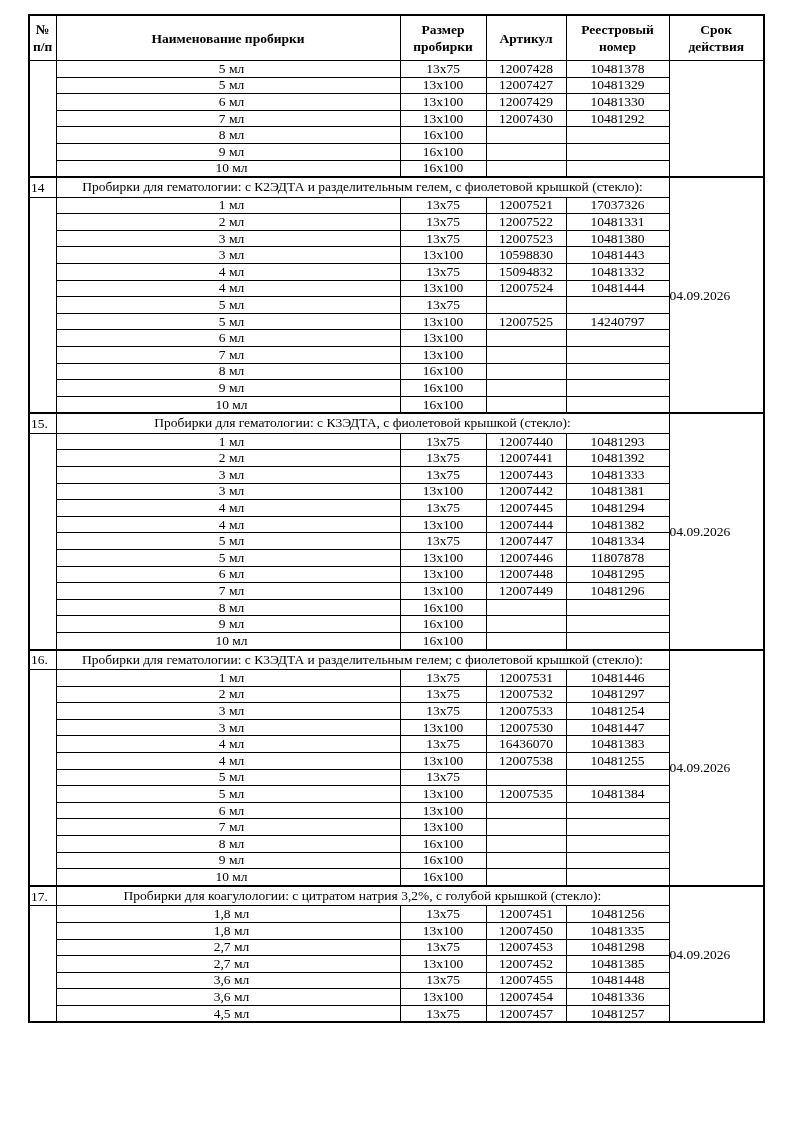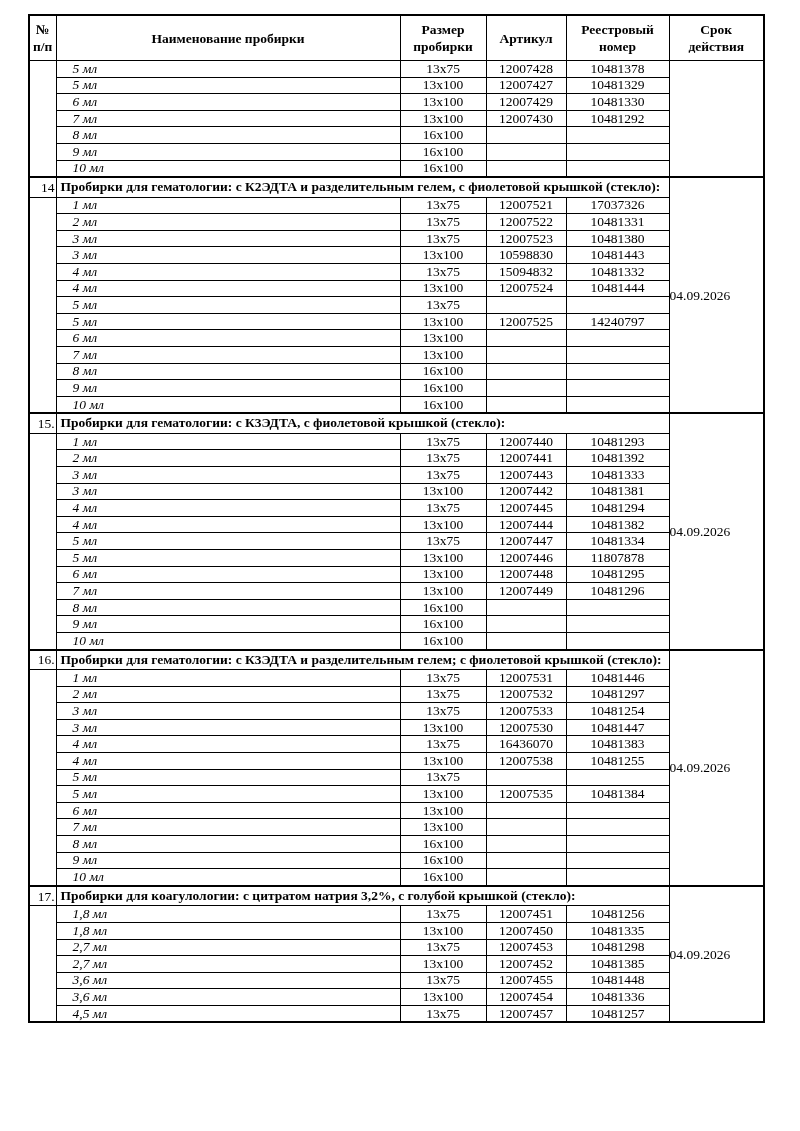--- a/index.html
+++ b/index.html
@@ -40,41 +40,40 @@
     text-align: center;
     vertical-align: middle;
     white-space: pre-line;
     line-height: 17px;
     height: 42px;
     border-bottom: 2px solid #000;
     font-size: 13.5px;
     padding: 1px 2px;
   }
   td.cell-num {
-    text-align: right;
+    text-align: left;
     vertical-align: middle;
     line-height: 15px;
   }
   td.cell-num-empty {
     border-top: 1px solid #000;
   }
   td.cell-title {
-    font-weight: bold;
-    text-align: left;
+    font-weight: normal;
+    text-align: center;
     vertical-align: middle;
     line-height: 16.5px;
     padding: 1px 4px;
   }
   td.cell-name {
-    text-align: left;
-    padding: 0 0 0 16px;
+    text-align: center;
+    padding: 0 0 0 7px;
     height: 15.6px;
     line-height: 14px;
     vertical-align: middle;
-    font-style: italic;
   }
   td.cell-size, td.cell-article, td.cell-registry {
     text-align: center;
     height: 15.6px;
     line-height: 14px;
     vertical-align: middle;
     padding: 0;
   }
   td.cell-validity {
     text-align: left;

